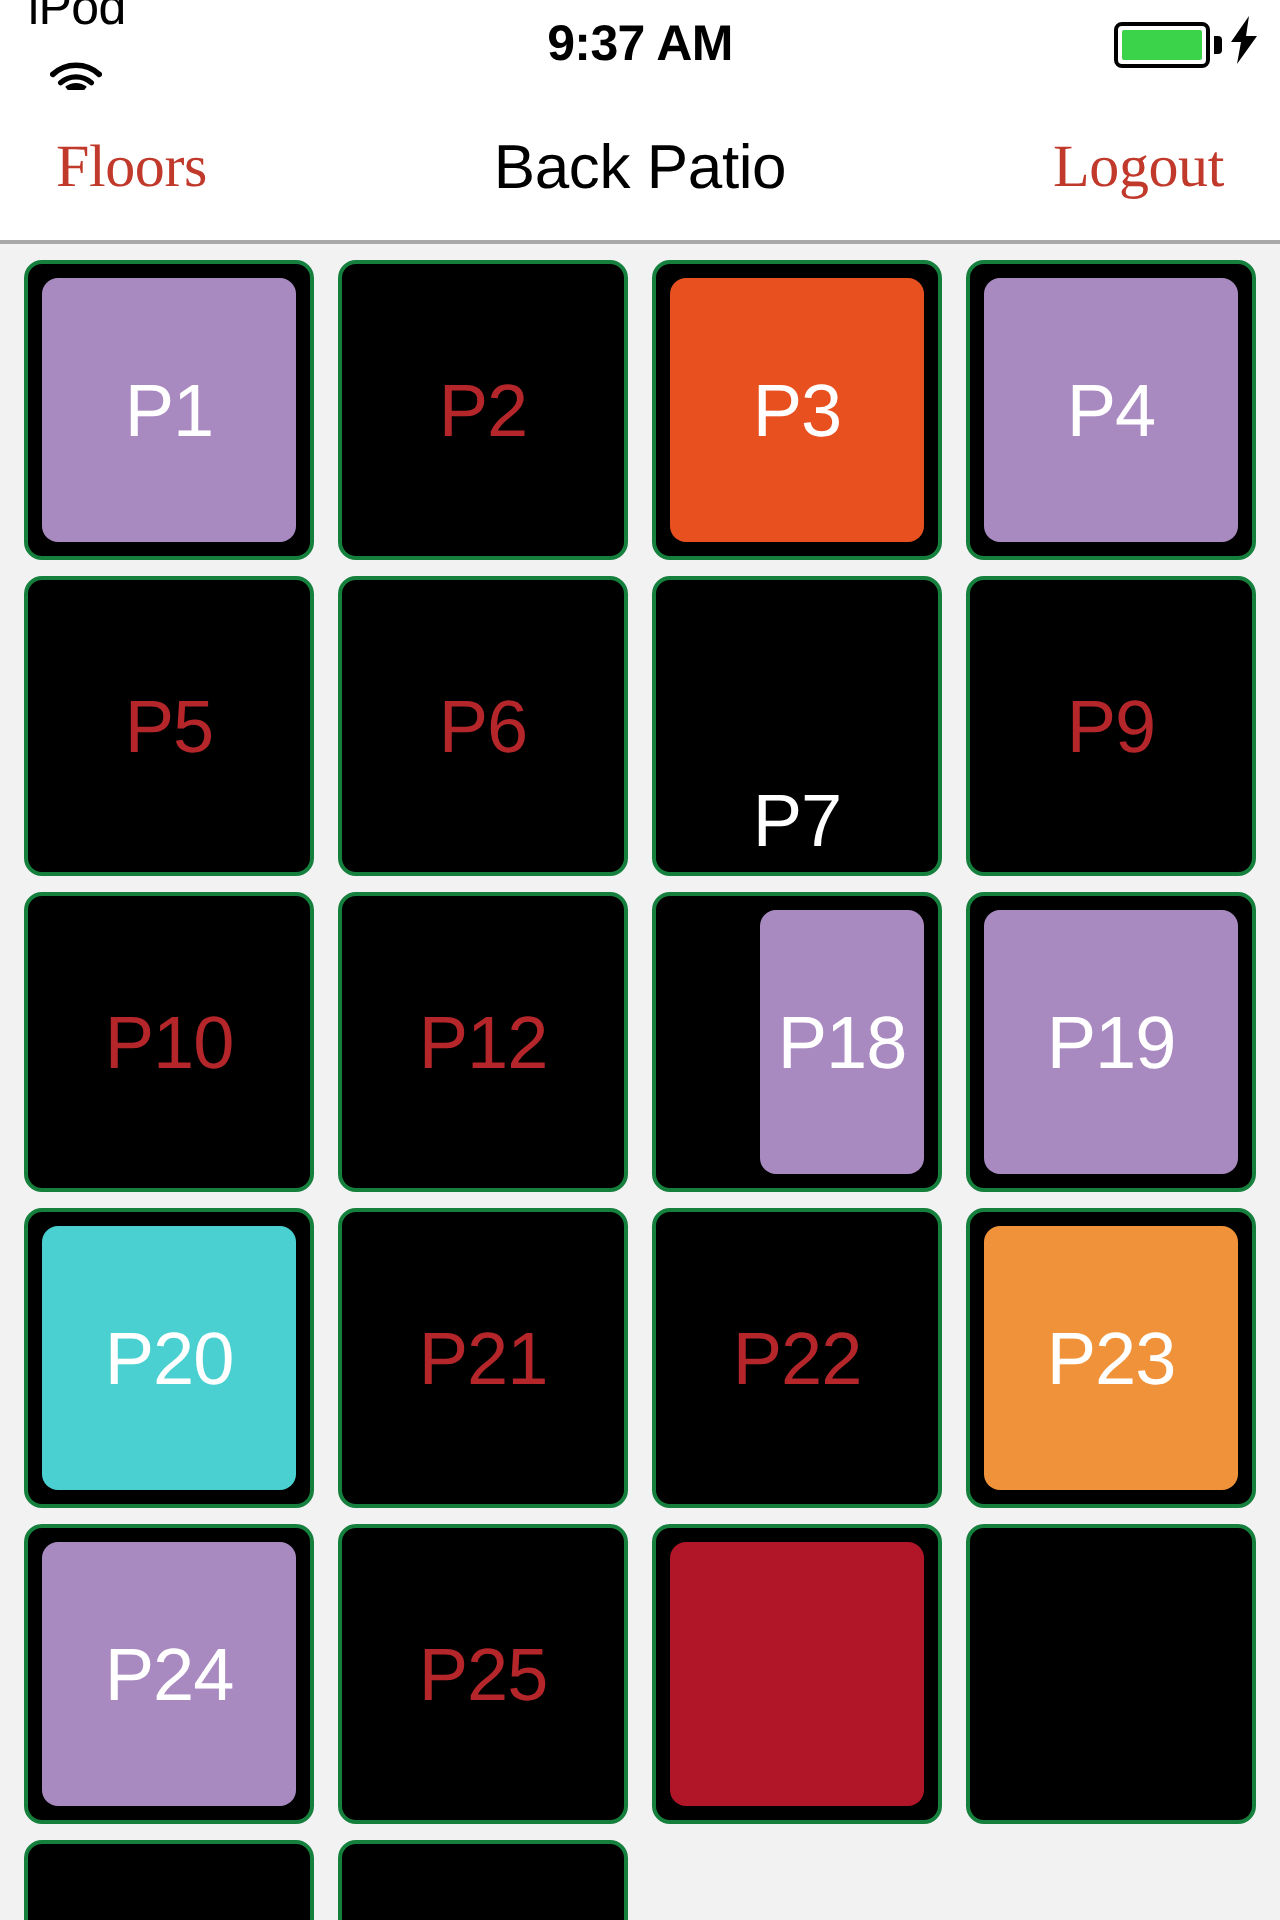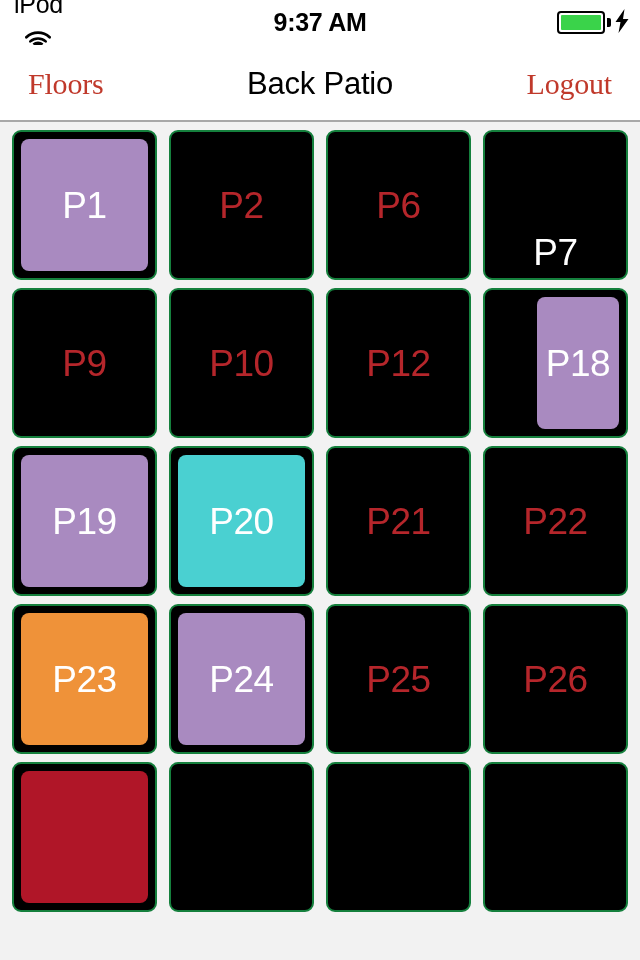--- a/index.html
+++ b/index.html
@@ -155,20 +155,41 @@
     </div>
     <div class="grid-cell">
       <div class="cell-box">
         <div class="cell-inner empty">
           <span class="cell-label">P2</span>
         </div>
       </div>
     </div>
     <div class="grid-cell">
       <div class="cell-box">
+        <div class="cell-inner filled" style="background: rgb(232, 81, 31);">
+          <span class="cell-label">P3</span>
+        </div>
+      </div>
+    </div>
+    <div class="grid-cell">
+      <div class="cell-box">
+        <div class="cell-inner filled" style="background: rgb(169, 138, 192);">
+          <span class="cell-label">P4</span>
+        </div>
+      </div>
+    </div>
+    <div class="grid-cell">
+      <div class="cell-box">
+        <div class="cell-inner empty">
+          <span class="cell-label">P5</span>
+        </div>
+      </div>
+    </div>
+    <div class="grid-cell">
+      <div class="cell-box">
         <div class="cell-inner empty">
           <span class="cell-label">P6</span>
         </div>
       </div>
     </div>
     <div class="grid-cell">
       <div class="cell-box">
         <div class="cell-inner filled" style="background: rgb(0, 0, 0); align-items: flex-end;">
           <span class="cell-label">P7</span>
         </div>
@@ -246,27 +267,20 @@
     </div>
     <div class="grid-cell">
       <div class="cell-box">
         <div class="cell-inner empty">
           <span class="cell-label">P25</span>
         </div>
       </div>
     </div>
     <div class="grid-cell">
       <div class="cell-box">
-        <div class="cell-inner empty">
-          <span class="cell-label">P26</span>
-        </div>
-      </div>
-    </div>
-    <div class="grid-cell">
-      <div class="cell-box">
         <div class="cell-inner filled" style="background: rgb(176, 22, 40);">
           <span class="cell-label"></span>
         </div>
       </div>
     </div>
     <div class="grid-cell">
       <div class="cell-box">
         <div class="cell-inner empty">
           <span class="cell-label"></span>
         </div>

